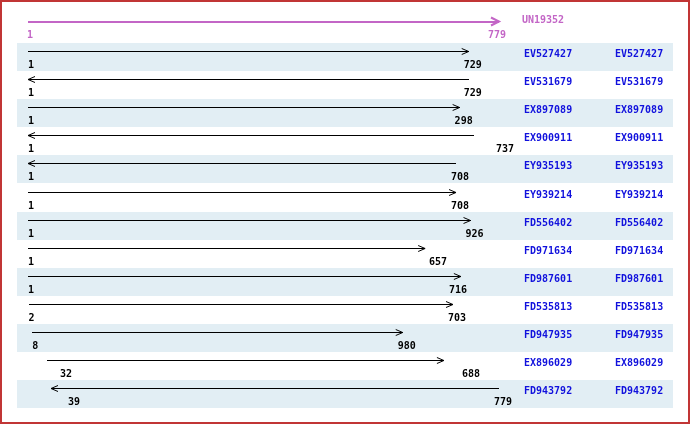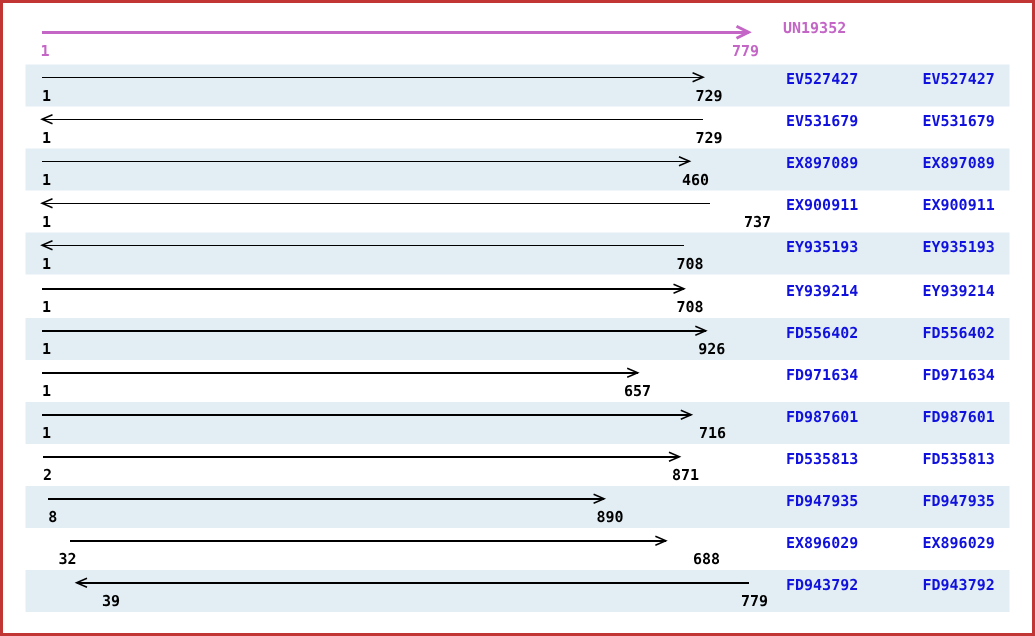--- a/index.html
+++ b/index.html
@@ -102,21 +102,21 @@
         <span class="acc c1">EV531679</span>
         <span class="acc c2">EV531679</span>
       </div>
       <div class="row" style="top: 97.2px; height: 28.1px;">
         <div class="band"></div>
         <svg width="520" height="28" class="row-svg">
           <line x1="26" x2="457.6491002570694" y1="8.5" y2="8.5" stroke="#000000" stroke-width="1" shape-rendering="crispEdges"></line>
           <polyline points="450.6491002570694,5.5 457.6491002570694,8.5 450.6491002570694,11.5" fill="none" stroke="#000000" stroke-width="1"></polyline>
         </svg>
         <span class="pos" style="left: 26px;">1</span>
-        <span class="pos end" style="left: 461.649px;">460</span>
+        <span class="pos end" style="left: 461.649px;">298</span>
         <span class="acc c1">EX897089</span>
         <span class="acc c2">EX897089</span>
       </div>
       <div class="row" style="top: 125.3px; height: 28.1px;">
         <svg width="520" height="28" class="row-svg">
           <line x1="26" x2="471.573264781491" y1="8.5" y2="8.5" stroke="#000000" stroke-width="1" shape-rendering="crispEdges"></line>
           <polyline points="33,5.5 26,8.5 33,11.5" fill="none" stroke="#000000" stroke-width="1"></polyline>
         </svg>
         <span class="pos" style="left: 26px;">1</span>
         <span class="pos end" style="left: 503px;">737</span>
@@ -154,62 +154,62 @@
         <span class="pos end" style="left: 472.546px;">926</span>
         <span class="acc c1">FD556402</span>
         <span class="acc c2">FD556402</span>
       </div>
       <div class="row" style="top: 237.7px; height: 28.1px;">
         <svg width="520" height="28" class="row-svg">
           <line x1="26" x2="423.1413881748072" y1="8.5" y2="8.5" stroke="#000000" stroke-width="1" shape-rendering="crispEdges"></line>
           <polyline points="416.1413881748072,5.5 423.1413881748072,8.5 416.1413881748072,11.5" fill="none" stroke="#000000" stroke-width="1"></polyline>
         </svg>
         <span class="pos" style="left: 26px;">1</span>
-        <span class="pos end" style="left: 423px;">657</span>
+        <span class="pos end" style="left: 436px;">657</span>
         <span class="acc c1">FD971634</span>
         <span class="acc c2">FD971634</span>
       </div>
       <div class="row" style="top: 265.8px; height: 28.1px;">
         <div class="band"></div>
         <svg width="520" height="28" class="row-svg">
           <line x1="26" x2="458.8598971722365" y1="8.5" y2="8.5" stroke="#000000" stroke-width="1" shape-rendering="crispEdges"></line>
           <polyline points="451.8598971722365,5.5 458.8598971722365,8.5 451.8598971722365,11.5" fill="none" stroke="#000000" stroke-width="1"></polyline>
         </svg>
         <span class="pos" style="left: 26px;">1</span>
-        <span class="pos end" style="left: 473px;">716</span>
+        <span class="pos end" style="left: 456px;">716</span>
         <span class="acc c1">FD987601</span>
         <span class="acc c2">FD987601</span>
       </div>
       <div class="row" style="top: 293.9px; height: 28.1px;">
         <svg width="520" height="28" class="row-svg">
           <line x1="26.605398457583547" x2="450.98971722365036" y1="8.5" y2="8.5" stroke="#000000" stroke-width="1" shape-rendering="crispEdges"></line>
           <polyline points="443.98971722365036,5.5 450.98971722365036,8.5 443.98971722365036,11.5" fill="none" stroke="#000000" stroke-width="1"></polyline>
         </svg>
         <span class="pos" style="left: 26.6054px;">2</span>
-        <span class="pos end" style="left: 454.99px;">871</span>
+        <span class="pos end" style="left: 454.99px;">703</span>
         <span class="acc c1">FD535813</span>
         <span class="acc c2">FD535813</span>
       </div>
       <div class="row" style="top: 322px; height: 28.1px;">
         <div class="band"></div>
         <svg width="520" height="28" class="row-svg">
           <line x1="30.237789203084834" x2="400.74164524421593" y1="8.5" y2="8.5" stroke="#000000" stroke-width="1" shape-rendering="crispEdges"></line>
           <polyline points="393.74164524421593,5.5 400.74164524421593,8.5 393.74164524421593,11.5" fill="none" stroke="#000000" stroke-width="1"></polyline>
         </svg>
         <span class="pos" style="left: 30.2378px;">8</span>
-        <span class="pos end" style="left: 404.742px;">890</span>
+        <span class="pos end" style="left: 404.742px;">980</span>
         <span class="acc c1">FD947935</span>
         <span class="acc c2">FD947935</span>
       </div>
       <div class="row" style="top: 350.1px; height: 28.1px;">
         <svg width="520" height="28" class="row-svg">
           <line x1="44.767352185089976" x2="441.9087403598972" y1="8.5" y2="8.5" stroke="#000000" stroke-width="1" shape-rendering="crispEdges"></line>
           <polyline points="434.9087403598972,5.5 441.9087403598972,8.5 434.9087403598972,11.5" fill="none" stroke="#000000" stroke-width="1"></polyline>
         </svg>
-        <span class="pos" style="left: 37px;">32</span>
+        <span class="pos" style="left: 58px;">32</span>
         <span class="pos end" style="left: 469px;">688</span>
         <span class="acc c1">EX896029</span>
         <span class="acc c2">EX896029</span>
       </div>
       <div class="row" style="top: 378.2px; height: 28.1px;">
         <div class="band"></div>
         <svg width="520" height="28" class="row-svg">
           <line x1="49.005141388174806" x2="497" y1="8.5" y2="8.5" stroke="#000000" stroke-width="1" shape-rendering="crispEdges"></line>
           <polyline points="56.005141388174806,5.5 49.005141388174806,8.5 56.005141388174806,11.5" fill="none" stroke="#000000" stroke-width="1"></polyline>
         </svg>

